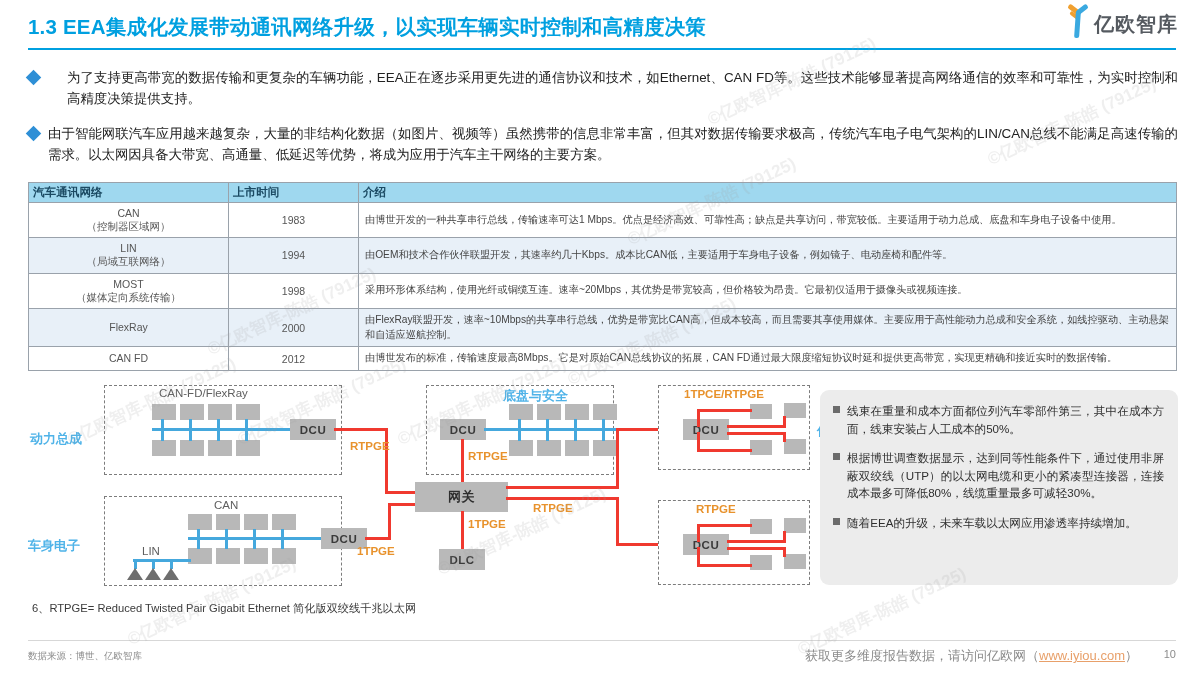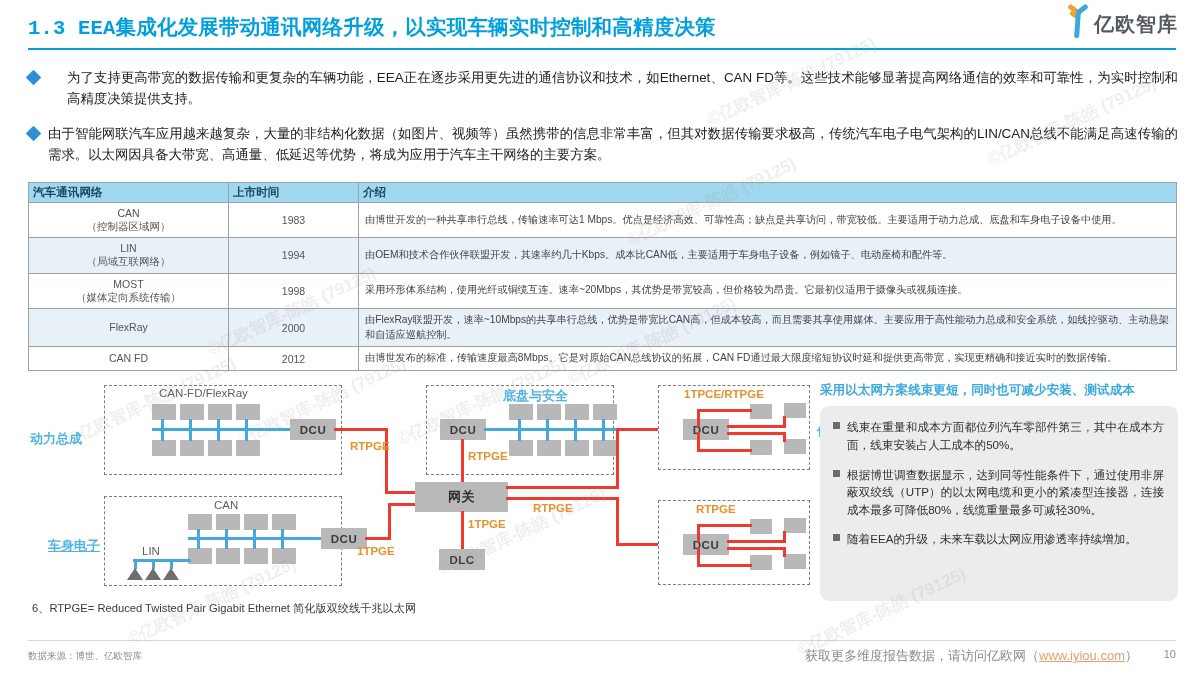--- a/index.html
+++ b/index.html
@@ -11,21 +11,21 @@
   }
   #page { position: relative; width: 1200px; height: 675px; background:#fff; }
 
   
   #header-bar {
     position: absolute; left: 0; top: 0; width: 1200px; height: 50px;
   }
   #page-title {
     position: absolute; left: 28px; top: 13px;
     font-size: 20.5px; font-weight: bold; color: #00a0e0;
-    letter-spacing: .2px; white-space: nowrap; font-family: Liberation Mono, monospace;
+    letter-spacing: .2px; white-space: nowrap;
   }
   #header-rule {
     position: absolute; left: 28px; top: 48px; width: 1148px; height: 2px;
     background: #00a0e0;
   }
   #brand-logo {
     position: absolute; right: 22px; top: 9px; height: 30px;
     display: flex; align-items: center; gap: 3px;
   }
   #brand-logo .mark { position: relative; width: 26px; height: 28px; }
@@ -249,21 +249,21 @@
         </td>
         <td class="c-year">2012</td>
         <td class="c-desc">由博世发布的标准，传输速度最高8Mbps。它是对原始CAN总线协议的拓展，CAN FD通过最大限度缩短协议时延和提供更高带宽，实现更精确和接近实时的数据传输。</td>
       </tr>
     </tbody>
   </table>
 
   <div id="diagram">
 
     <div class="zone-label" style="left:2px; top:48px;">动力总成</div>
-    <div class="zone-label" style="left:20px; top:155px;text-decoration:underline;">车身电子</div>
+    <div class="zone-label" style="left:0; top:155px;">车身电子</div>
     <div class="zone-label" style="left:789px; top:40px;">信息娱乐</div>
     <div class="zone-label" style="left:793px; top:158px;">ADAS</div>
 
     <div class="dash-box" style="left:76px; top:3px; width:238px; height:90px;"></div>
     <div class="bus-label" style="left:131px; top:5px;">CAN-FD/FlexRay</div>
     <div class="node" style="left:124px; top:22px; width:24px; height:16px;"></div>
     <div class="node" style="left:152px; top:22px; width:24px; height:16px;"></div>
     <div class="node" style="left:180px; top:22px; width:24px; height:16px;"></div>
     <div class="node" style="left:208px; top:22px; width:24px; height:16px;"></div>
     <div class="node" style="left:124px; top:58px; width:24px; height:16px;"></div>
@@ -376,21 +376,20 @@
     <div class="wire-red" style="left:669px; top:142px; width:55px; height:3px;"></div>
     <div class="wire-red" style="left:669px; top:165px; width:3px; height:20px;"></div>
     <div class="wire-red" style="left:669px; top:182px; width:55px; height:3px;"></div>
     <div class="wire-red" style="left:699px; top:158px; width:58px; height:3px;"></div>
     <div class="wire-red" style="left:699px; top:165px; width:58px; height:3px;"></div>
     <div class="wire-red" style="left:755px; top:149px; width:3px; height:12px;"></div>
     <div class="wire-red" style="left:755px; top:165px; width:3px; height:10px;"></div>
   </div>
 
   <div id="right-panel">
-    <div id="panel-heading">采用以太网方案线束更短，同时也可减少安装、测试成本</div>
     <div id="panel-card">
       <div class="panel-item">
         <span class="sq-bullet"></span>
         <span class="panel-text">线束在重量和成本方面都位列汽车零部件第三，其中在成本方面，线束安装占人工成本的50%。</span>
       </div>
       <div class="panel-item">
         <span class="sq-bullet"></span>
         <span class="panel-text">根据博世调查数据显示，达到同等性能条件下，通过使用非屏蔽双绞线（UTP）的以太网电缆和更小的紧凑型连接器，连接成本最多可降低80%，线缆重量最多可减轻30%。</span>
       </div>
       <div class="panel-item">

